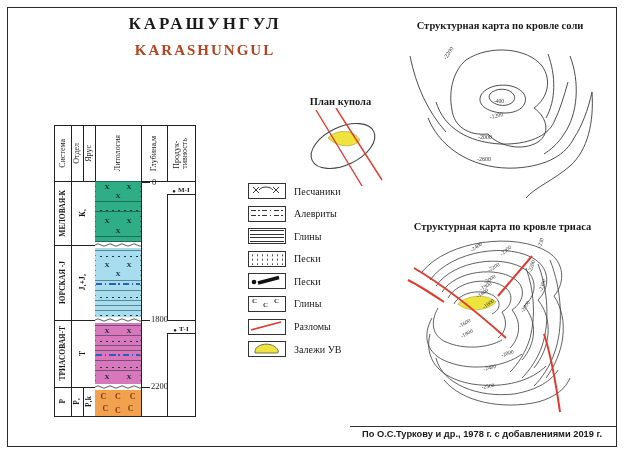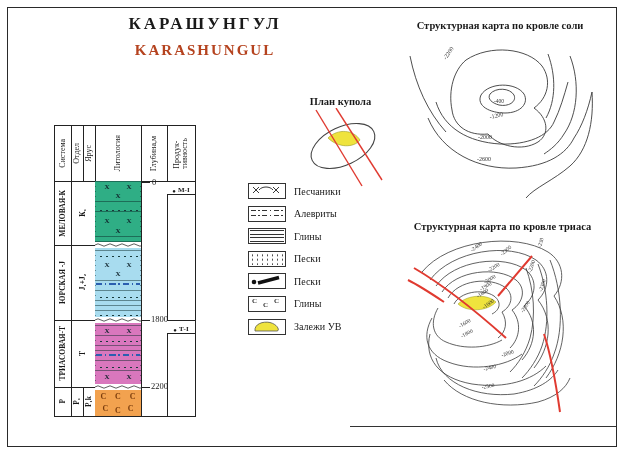--- a/index.html
+++ b/index.html
@@ -272,20 +272,28 @@
 
     <div class="lg-row">
       <span class="lg-box">
         <span class="saltC" style="left:3px;top:0">С</span>
         <span class="saltC" style="left:14px;top:4px">С</span>
         <span class="saltC" style="left:25px;top:0">С</span>
       </span>
       <span class="lg-label">Глины</span>
     </div>
 
+    <div class="lg-row">
+      <span class="lg-box">
+        <svg width="34" height="12" viewBox="0 0 34 12" style="position:absolute;left:0;top:0">
+          <path d="M2,10 L32,2" stroke="#e03a30" stroke-width="1.6" fill="none"></path>
+        </svg>
+      </span>
+      <span class="lg-label">Разломы</span>
+    </div>
 
     <div class="lg-row">
       <span class="lg-box">
         <svg width="34" height="12" viewBox="0 0 34 12" style="position:absolute;left:0;top:0">
           <path d="M6,11 C5,4 14,1 21,2.5 C29,4.5 31,11 28,11 Z" fill="#efe33d" stroke="#555" stroke-width="0.8"></path>
         </svg>
       </span>
       <span class="lg-label">Залежи УВ</span>
     </div>
   </div>
@@ -358,13 +366,14 @@
       <text x="125" y="75" transform="rotate(-55 125 75)">-2000</text>
       <text x="62" y="90" transform="rotate(-30 62 90)">-1600</text>
       <text x="64" y="100" transform="rotate(-28 64 100)">-1800</text>
       <text x="104" y="119" transform="rotate(-18 104 119)">-2000</text>
       <text x="86" y="133" transform="rotate(-15 86 133)">-2400</text>
       <text x="84" y="151" transform="rotate(-10 84 151)">-2500</text>
     </g>
   </svg>
 
   <div class="abs" id="footer-sep"></div>
+  <div class="abs" id="caption">По О.С.Туркову и др., 1978 г. с добавлениями 2019 г.</div>
 </div>
 
 </body></html>

